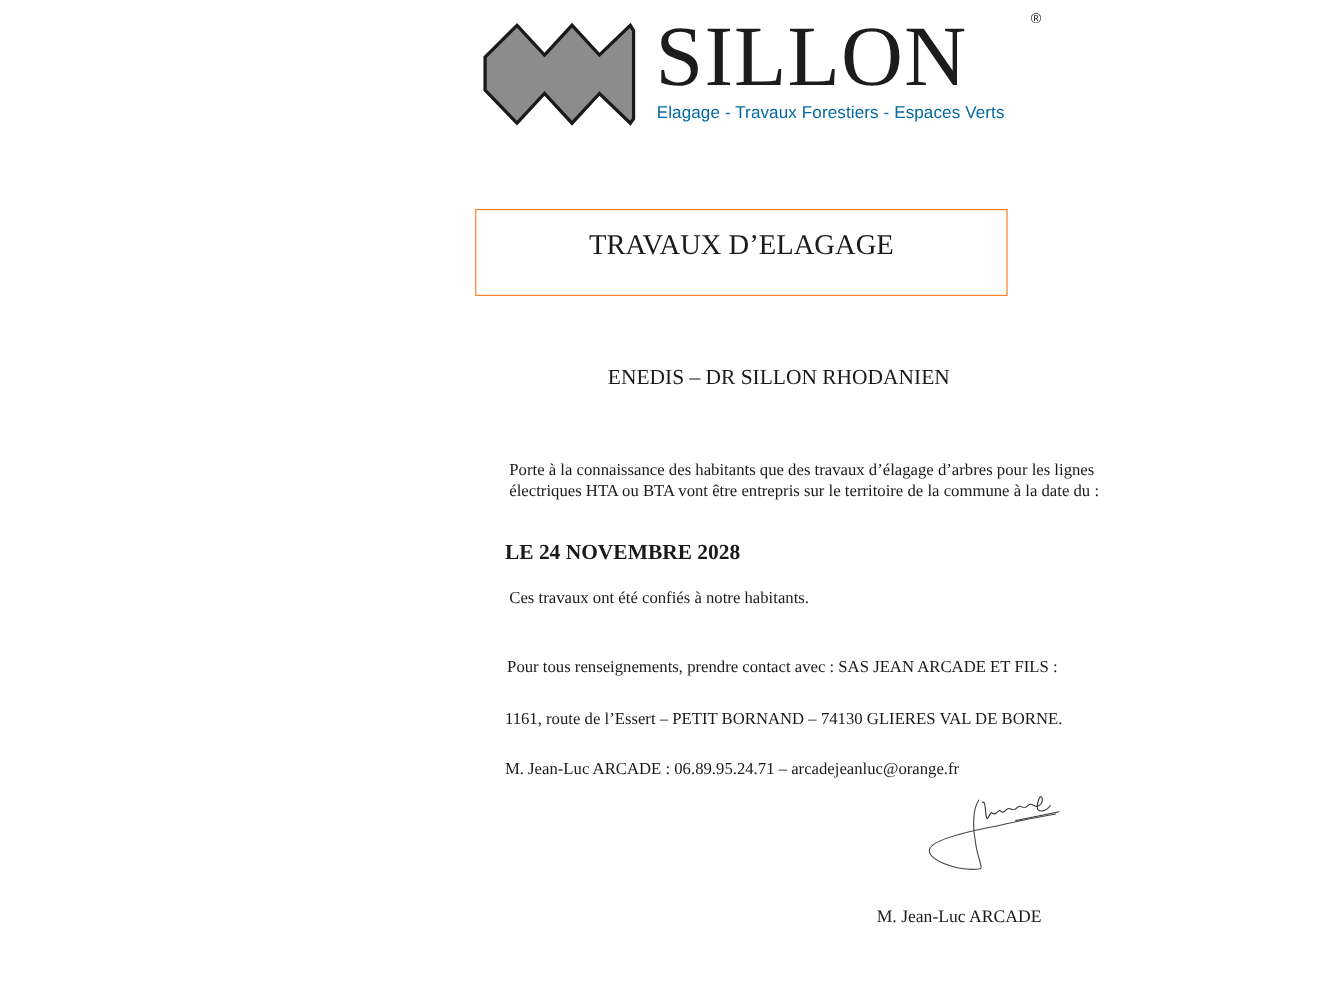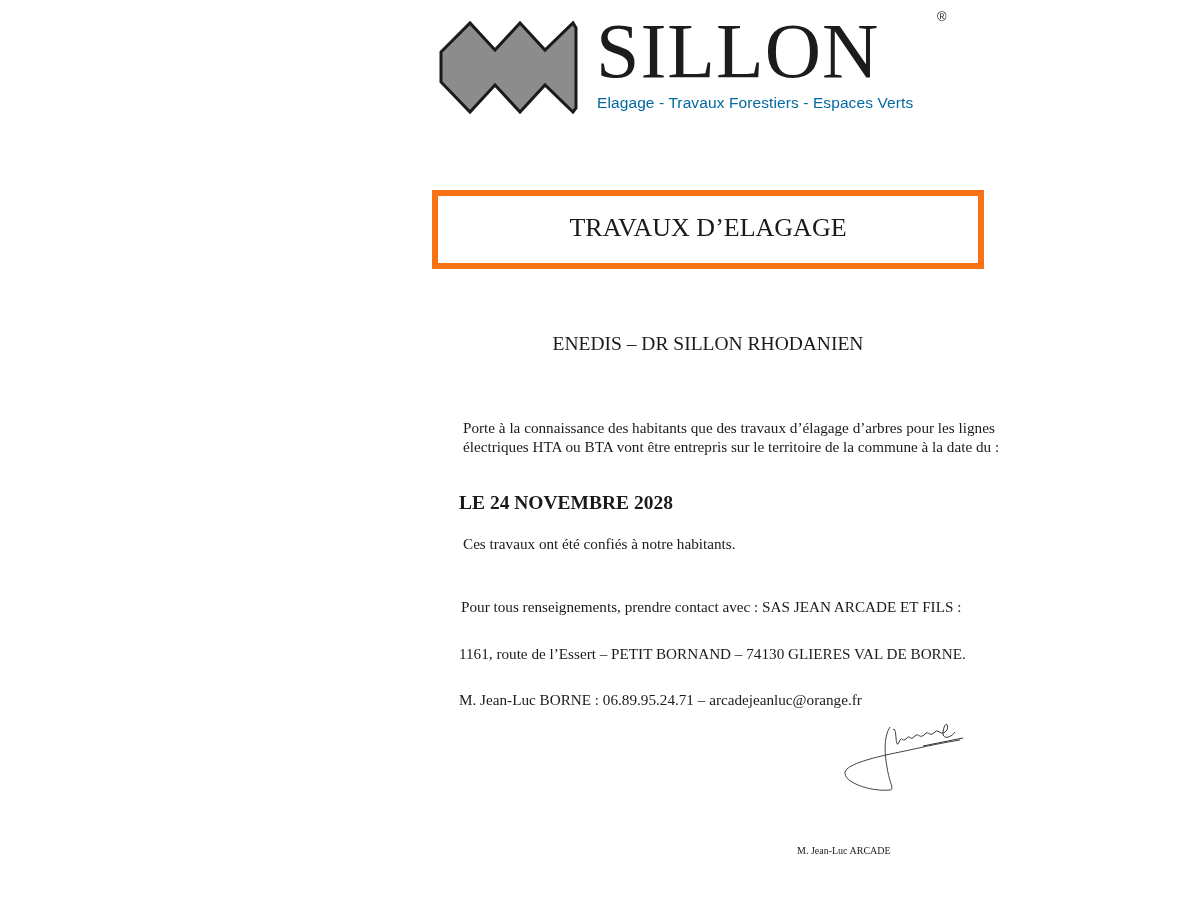--- a/index.html
+++ b/index.html
@@ -1,31 +1,31 @@
 <!DOCTYPE html>
 <html><head>
 <meta charset="utf-8">
 <style>
   html, body { margin:0; padding:0; background:#ffffff; }
   body { width:1201px; height:900px; position:relative; overflow:hidden; font-family:"Liberation Serif", serif; color:#1a1a1a; }
   .logo-mark { position:absolute; left:438px; top:20px; width:140px; height:95px; }
   .logo-title { position:absolute; left:596px; top:12px; font-family:"Liberation Serif", serif; font-size:78px; letter-spacing:1px; line-height:1; color:#1c1c1c; }
   .logo-reg { position:absolute; left:937px; top:9px; font-family:"Liberation Sans", sans-serif; font-size:13px; color:#222; }
   .logo-tagline { position:absolute; left:597px; top:94px; font-family:"Liberation Sans", sans-serif; font-size:15.5px; color:#0369a1; letter-spacing:0.1px; }
-  .title-box { position:absolute; left:432px; top:190px; width:552px; height:79px; border:6px solid #f97316; box-sizing:border-box; }
+  .title-box { position:absolute; left:432px; top:190px; width:484px; height:79px; border:1px solid #f97316; box-sizing:border-box; }
   .title-text { position:absolute; left:0; right:0; top:17px; text-align:center; font-size:26px; color:#1a1a1a; }
   .subtitle { position:absolute; left:432px; width:552px; top:333px; text-align:center; font-weight:normal; font-size:19.5px; }
   .para { position:absolute; left:463px; width:540px; font-size:15.2px; line-height:18.5px; }
   .p1 { top:419px; }
   .date { position:absolute; left:459px; top:492px; font-weight:bold; font-size:19.5px; }
   .p2 { top:535px; }
   .p3 { top:570px; left:459px; }
   .p3 div { white-space:nowrap;margin-top:28px; }
   .sig { position:absolute; left:835px; top:712px; width:140px; height:85px; }
-  .signer { position:absolute; left:797px; top:825px; font-size:10px;margin-top:20px; }
+  .signer { position:absolute; left:797px; top:825px; font-size:16px; }
 </style>
 </head>
 <body>
 
 <svg class="logo-mark" viewBox="0 0 140 95">
   <path d="M3,32 L32,3 L57,30 L82,3 L107,30 L135,3 L138,8 L138,88 L135,92 L107,65 L82,92 L57,65 L32,92 L3,62 Z" fill="#8c8c8c" stroke="#1a1a1a" stroke-width="3" stroke-linejoin="miter"></path>
 </svg>
 <div class="logo-title">SILLON</div>
 <div class="logo-reg">®</div>
 <div class="logo-tagline">Elagage - Travaux Forestiers - Espaces Verts</div>
@@ -36,21 +36,21 @@
 
 <div class="subtitle">ENEDIS – DR SILLON RHODANIEN</div>
 
 <div class="para p1">Porte à la connaissance des habitants que des travaux d’élagage d’arbres pour les lignes électriques HTA ou BTA vont être entrepris sur le territoire de la commune à la date du :</div>
 <div class="date">LE 24 NOVEMBRE 2028</div>
 <div class="para p2">Ces travaux ont été confiés à notre habitants.</div>
 
 <div class="para p3">
   <div style="padding-left:2px;">Pour tous renseignements, prendre contact avec : SAS JEAN ARCADE ET FILS :</div>
   <div>1161, route de l’Essert – PETIT BORNAND – 74130 GLIERES VAL DE BORNE.</div>
-  <div>M. Jean-Luc BORNE : 06.89.95.24.71 – arcadejeanluc@orange.fr</div>
+  <div>M. Jean-Luc ARCADE : 06.89.95.24.71 – arcadejeanluc@orange.fr</div>
 </div>
 
 <svg class="sig" viewBox="0 0 140 85">
   <path d="M55,15 C48,25 50,45 52,55 C54,70 60,78 55,78 C35,80 8,70 10,60 C12,52 40,45 65,40 C80,37 100,32 125,28" fill="none" stroke="#444" stroke-width="1"></path>
   <path d="M58,18 C62,12 60,40 64,30 C68,22 66,32 72,26 C76,22 74,30 80,24 C84,20 84,28 90,22 C94,18 94,26 100,20 C104,16 106,26 112,18 C114,12 110,8 108,20 C107,28 116,26 120,20" fill="none" stroke="#333" stroke-width="1"></path>
   <path d="M88,34 L128,26" stroke="#333" stroke-width="1"></path>
 </svg>
 
 <div class="signer">M. Jean-Luc ARCADE</div>
 

